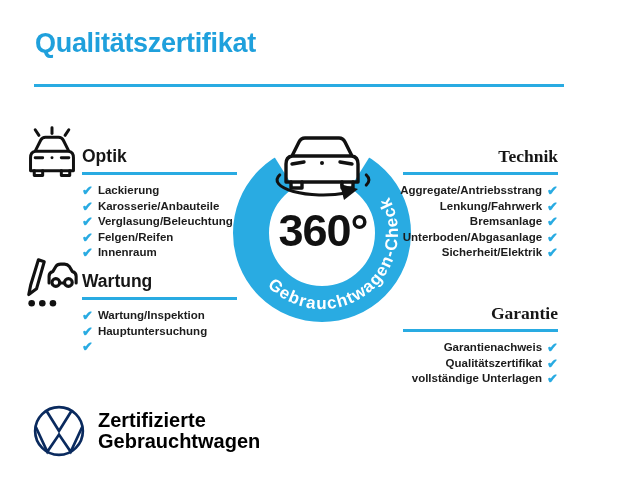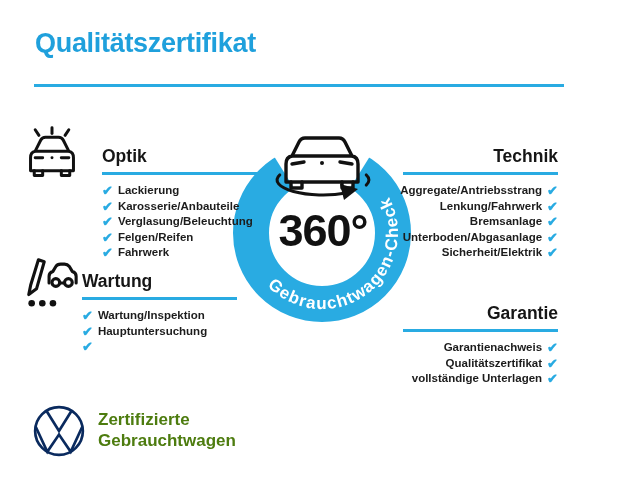--- a/index.html
+++ b/index.html
@@ -7,26 +7,26 @@
     position:relative;width:564px;height:480px;background:#fff;overflow:hidden;
     font-family:"Liberation Sans",sans-serif;
   }
   .page-title{
     position:absolute;left:35px;top:28px;margin:0;
     font-size:27px;font-weight:bold;color:#1FA0DC;letter-spacing:-0.3px;
   }
   .top-rule{position:absolute;left:34px;top:84px;width:596px;height:3px;background:#29ABE2;}
 
   .q{position:absolute;width:178px;}
-  .q-optik{left:82px;top:146px;margin-left:20px;}
+  .q-optik{left:82px;top:146px;}
   .q-technik{left:380px;top:146px;}
   .q-wartung{left:82px;top:271px;}
   .q-garantie{left:380px;top:271px;margin-top:32px;}
   .q-header{font-size:17.5px;font-weight:bold;color:#161616;margin:0 0 5px 0;line-height:21px;}
-  .q-right .q-header{text-align:right;}
+  .q-right .q-header{text-align:right;font-family:Liberation Serif, serif;}
   .rule{height:3px;background:#29ABE2;width:155px;}
   .q-right .rule{margin-left:auto;}
   ul.checklist{list-style:none;margin:9px 0 0 0;padding:0;}
   ul.checklist li{
     display:flex;align-items:center;gap:5px;margin-bottom:2px;
     font-size:11.5px;font-weight:bold;color:#1c1c1c;line-height:13.5px;
   }
   .q-right ul.checklist li{justify-content:flex-end;}
   .chk{color:#29ABE2;font-size:13px;line-height:1;}
 
@@ -40,21 +40,21 @@
   .badge svg{position:absolute;left:0;top:0;}
   .degree{
     position:absolute;left:0;top:90px;width:100%;text-align:center;
     font-size:45px;font-weight:bold;color:#111;letter-spacing:-1px;line-height:46px;
   }
   .ring-text{font-family:"Liberation Sans",sans-serif;font-size:17px;font-weight:bold;fill:#fff;letter-spacing:1.2px;}
 
   .footer-logo{position:absolute;left:32px;top:404px;}
   .footer-text{
     position:absolute;left:98px;top:410px;margin:0;
-    font-size:17px;font-weight:bold;color:#4d7c0f;line-height:20.5px;
+    font-size:20px;font-weight:bold;color:#000000;line-height:20.5px;
   }
 </style>
 </head>
 <body>
 
 <div class="stage">
 
   <h1 class="page-title">Qualitätszertifikat</h1>
   <div class="top-rule"></div>
 
@@ -147,21 +147,21 @@
       <li>
           <span class="chk">✔</span>
           <span>Verglasung/Beleuchtung</span>
         </li>
       <li>
           <span class="chk">✔</span>
           <span>Felgen/Reifen</span>
         </li>
       <li>
           <span class="chk">✔</span>
-          <span>Fahrwerk</span>
+          <span>Innenraum</span>
         </li>
     </ul>
   </div>
 
   <div class="q q-right q-technik">
     <h2 class="q-header">Technik</h2>
     <div class="rule"></div>
     <ul class="checklist">
       <li>
           <span>Aggregate/Antriebsstrang</span>

